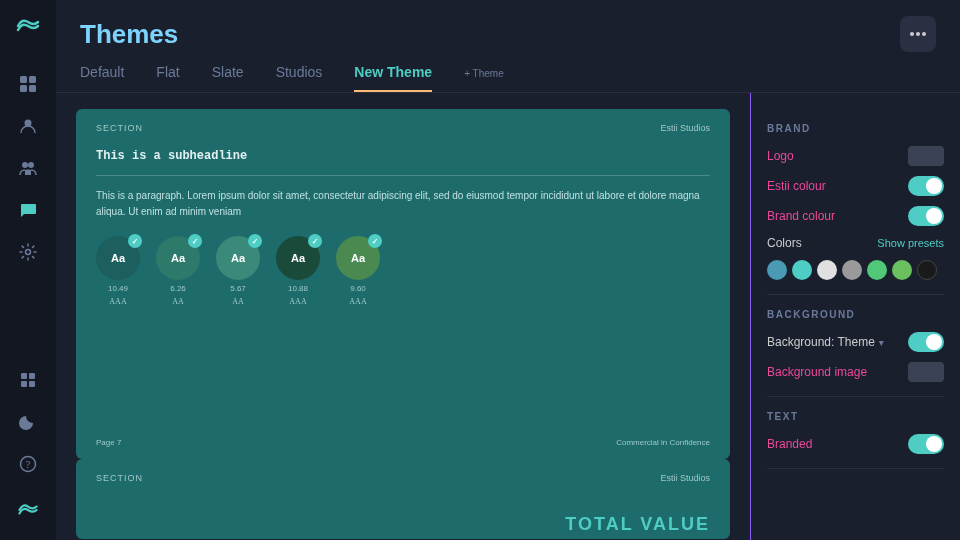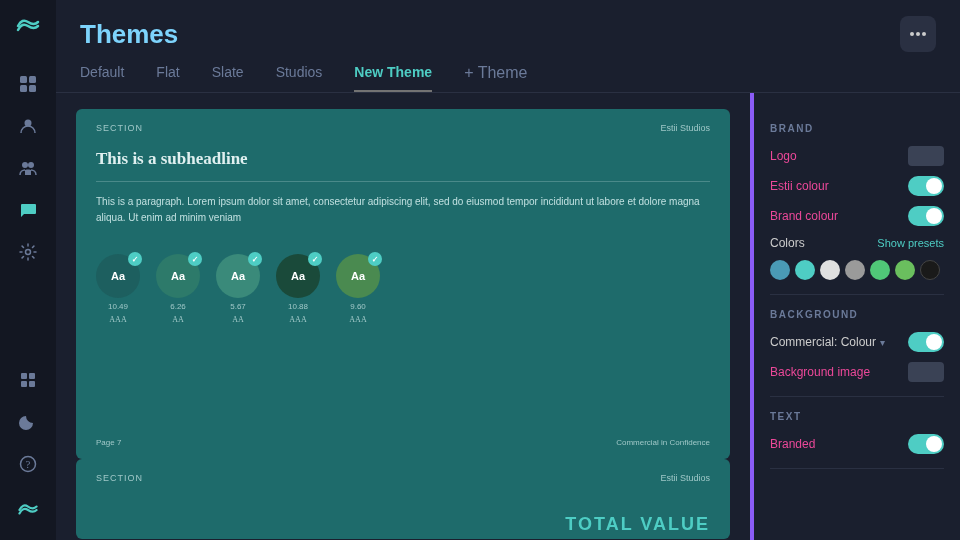--- a/index.html
+++ b/index.html
@@ -77,25 +77,25 @@
     }
     .tab {
       font-size: 14px;
       color: #6b7a99;
       cursor: pointer;
       padding-bottom: 10px;
       border-bottom: 2px solid transparent;
     }
     .tab.active {
       color: #4ecdc4;
-      border-bottom: 2px solid #737373;
+      border-bottom: 2px solid #fdba74;
       font-weight: 600;
     }
     .tab-add {
-      font-size: 16px;
+      font-size: 10px;
       color: #6b7a99;
       cursor: pointer;
       padding-bottom: 10px;
     }
 
     
     .content-area {
       flex: 1;
       display: flex;
       overflow: hidden;
@@ -137,35 +137,36 @@
       color: #a0c8c8;
       font-family: sans-serif;
     }
     .card-headline {
       font-size: 26px;
       color: #fff;
       margin-bottom: 8px;
       font-weight: 400;
     }
     .card-subheadline {
-      font-size: 17px;
+      font-size: 12px;
       color: #e0f0f0;
       margin-bottom: 12px;
+      font-family: Liberation Mono, monospace;
     }
     .card-divider {
       border: none;
       border-top: 1px solid #4a8a8a;
       margin: 12px 0;
     }
     .card-paragraph {
       font-size: 10px;
       color: #c0e0e0;
       font-family: sans-serif;
       line-height: 1.6;
-      margin-bottom: 28px;
+      margin-bottom: 16px;
     }
     .contrast-circles {
       display: flex;
       gap: 16px;
       margin-bottom: 12px;
     }
     .circle-item {
       display: flex;
       flex-direction: column;
       align-items: center;
@@ -233,21 +234,21 @@
       border-radius: 6px;
       padding: 14px 20px;
       min-height: 80px;
       position: relative;
     }
 
     
     .right-panel {
       width: 210px;
       background: #1a1f2e;
-      border-left: 4px solid #8b5cf6;
+      border-left: 1px solid #8b5cf6;
       overflow-y: auto;
       padding: 16px;
       display: flex;
       flex-direction: column;
       gap: 0;
     }
     .panel-section {
       padding: 14px 0;
       border-bottom: 1px solid #2a3042;
     }
@@ -539,21 +540,21 @@
           <div class="color-dot" style="background:#50c878;"></div>
           <div class="color-dot" style="background:#6abf5e;"></div>
           <div class="color-dot" style="background:#1a1a1a; border:1px solid #444;"></div>
         </div>
       </div>
 
       <div class="panel-section">
         <div class="panel-section-title">BACKGROUND</div>
         <div class="panel-row">
           <div class="bg-dropdown">
-            <span>Commercial: Colour</span>
+            <span>Background: Theme</span>
             <span class="chevron-icon">▾</span>
           </div>
           <div class="toggle on">
             <div class="toggle-knob"></div>
           </div>
         </div>
         <div class="panel-row">
           <span class="panel-label">Background image</span>
           <div class="bg-swatch"></div>
         </div>

